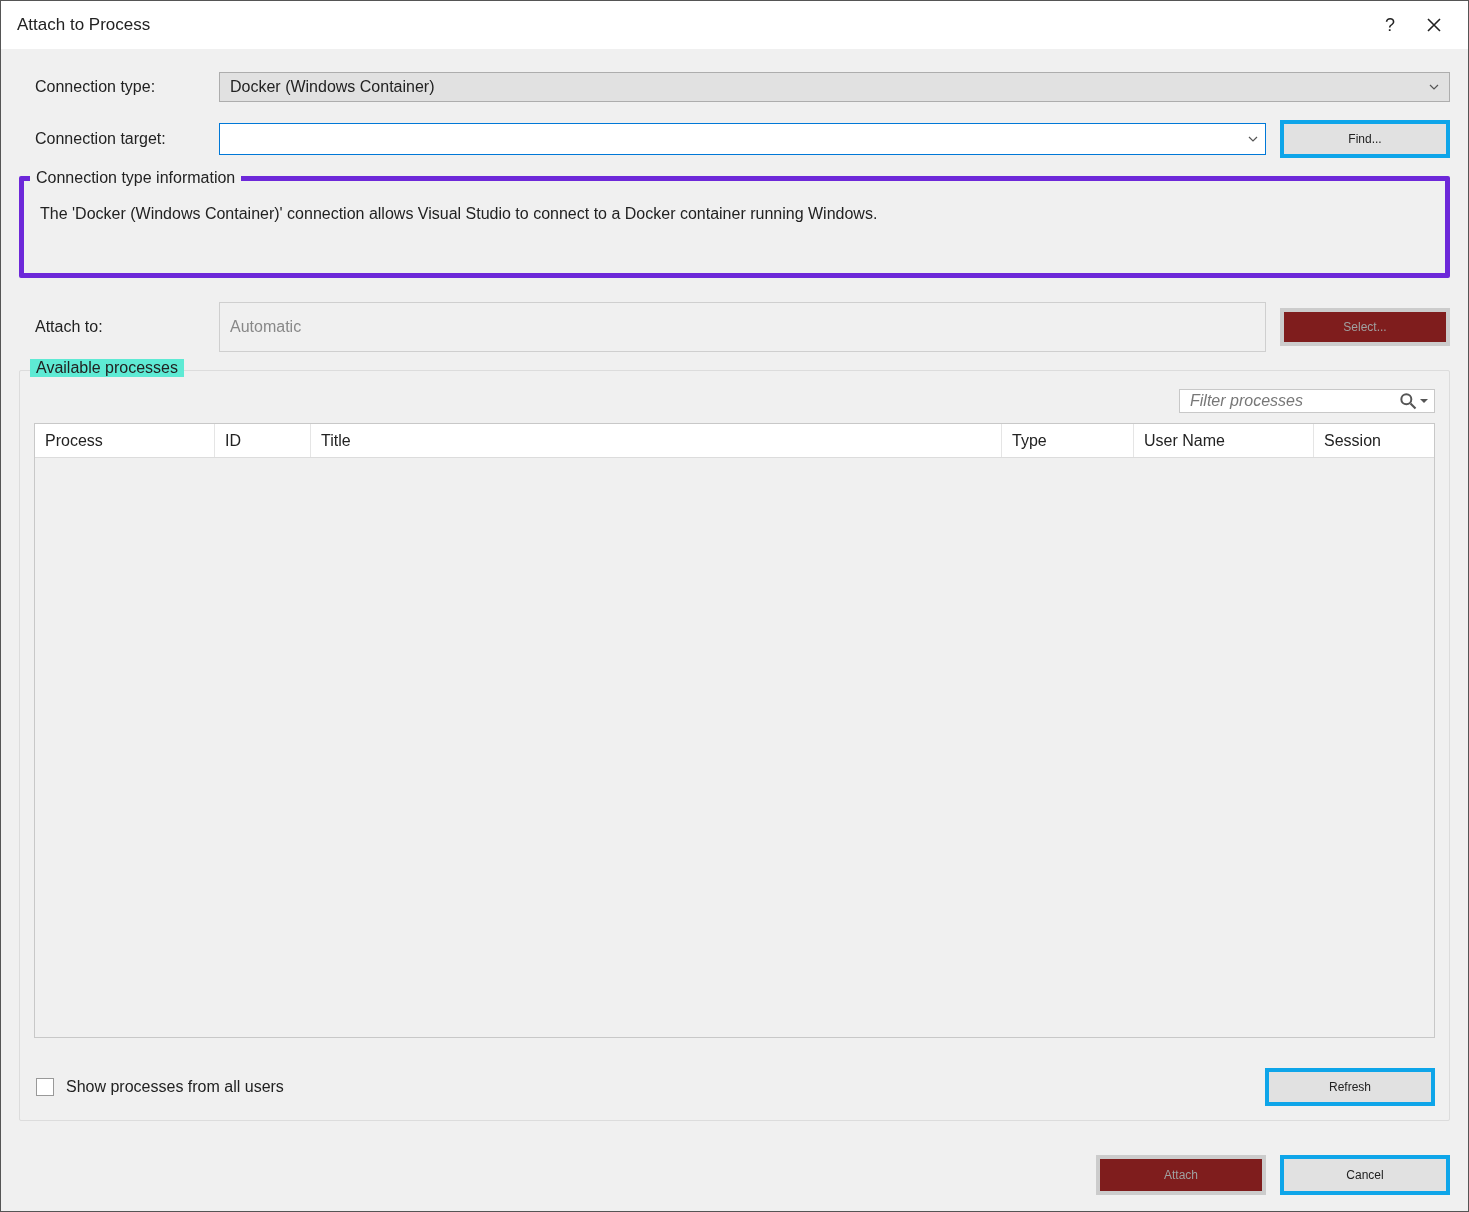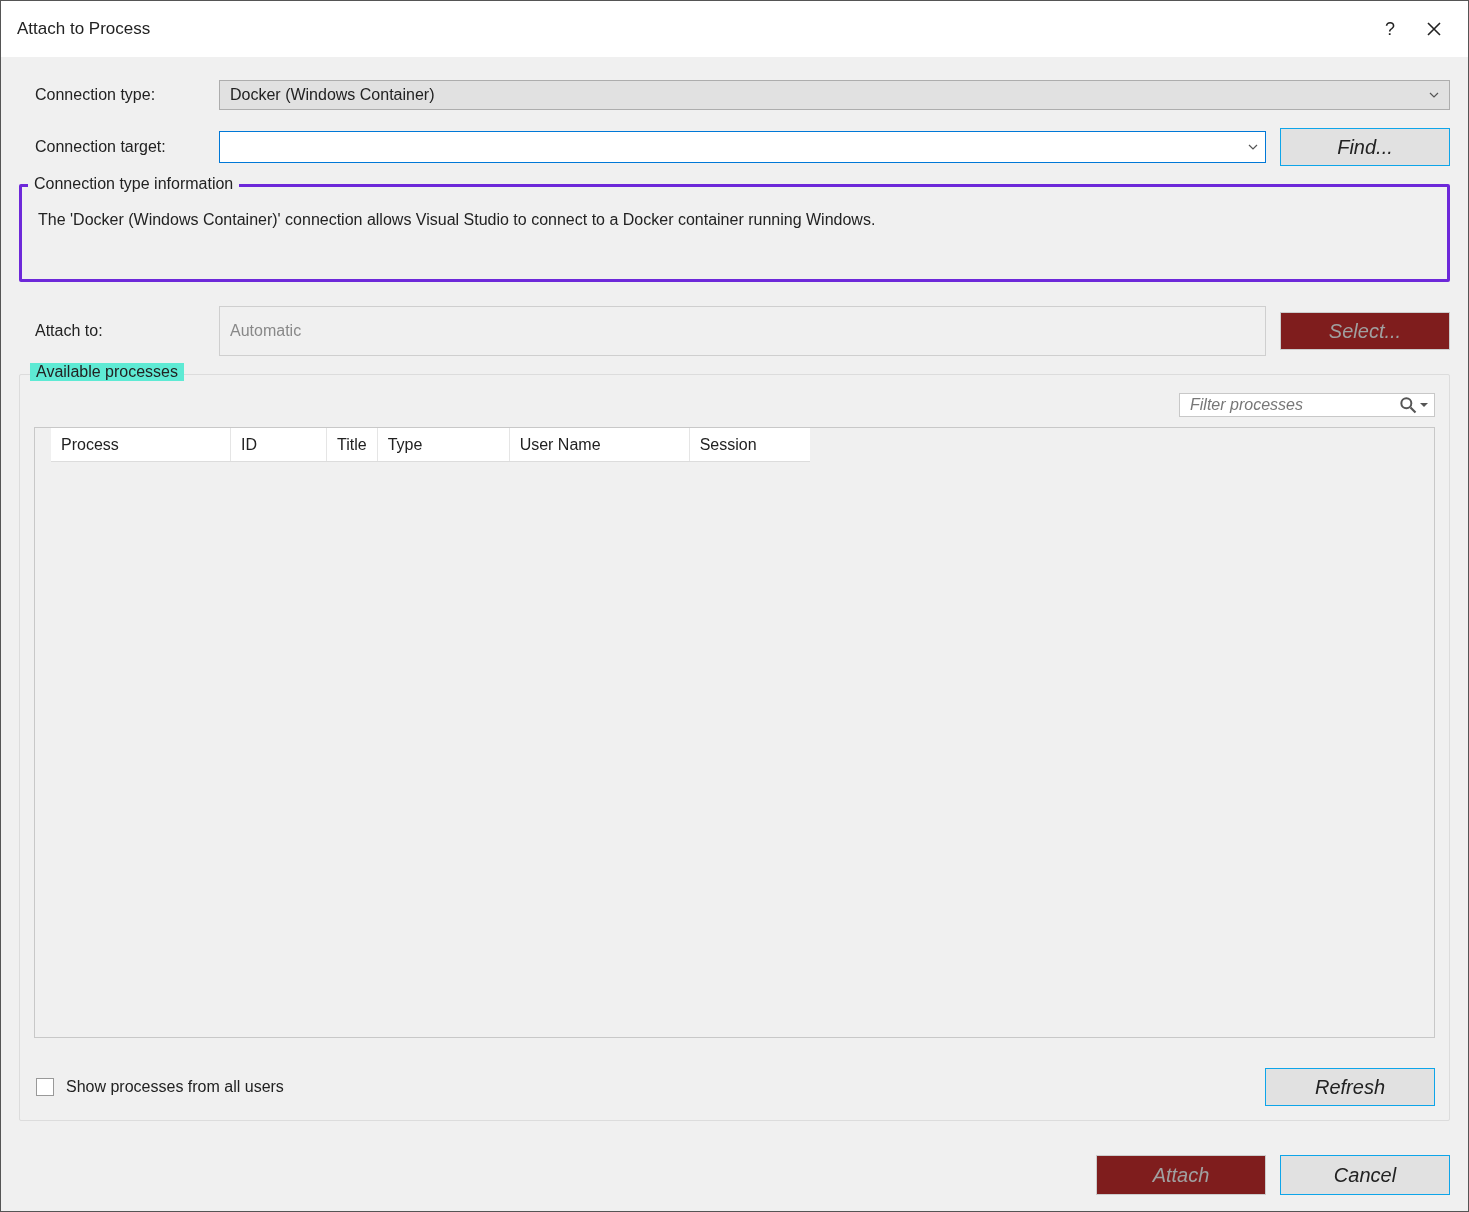--- a/index.html
+++ b/index.html
@@ -15,21 +15,21 @@
   width: 100%;
   height: 100%;
   border: 1px solid #555;
   background: #fff;
   display: flex;
   flex-direction: column;
 }
 .titlebar {
   display: flex;
   align-items: center;
-  height: 56px;
+  height: 48px;
   padding: 0 12px 0 16px;
   background: #fff;
 }
 .titlebar .title { font-size: 17px; color: #222; }
 .titlebar .spacer { flex: 1; }
 .titlebar .help-btn, .titlebar .close-btn {
   width: 44px; height: 40px;
   display: flex; align-items: center; justify-content: center;
   color: #222; cursor: pointer;
 }
@@ -86,40 +86,39 @@
   height: 100%;
   background: transparent;
 }
 .combo-input .combo-chev {
   width: 24px; height: 100%;
   display: flex; align-items: center; justify-content: center;
   cursor: pointer;
 }
 .btn {
   background: #e1e1e1;
-  border: 1px solid #0ea5e9;
+  border: 4px solid #0ea5e9;
   height: 38px;
   min-width: 170px;
   display: flex;
   align-items: center;
   justify-content: center;
-  font-size: 20px;
-  color: #222;
-  cursor: pointer;
-  font-style: italic;
+  font-size: 12px;
+  color: #222;
+  cursor: pointer;
 }
 .btn.disabled {
   background: #7f1d1d;
   border-color: #ccc;
   color: #a0a0a0;
   cursor: default;
 }
 .info-group {
   margin: 0 0 24px 0;
-  border: 3px solid #6d28d9;
+  border: 5px solid #6d28d9;
   border-radius: 2px;
   background: #f0f0f0;
   position: relative;
   padding: 24px 14px 50px 14px;
 }
 .info-group .legend {
   position: absolute;
   top: -12px;
   left: 6px;
   background: #f0f0f0;
@@ -194,22 +193,21 @@
   width: 16px; height: 16px;
   display: flex; align-items: center; justify-content: center;
   margin-left: 2px;
   cursor: pointer;
 }
 .table {
   flex: 1;
   border: 1px solid #c8c8c8;
   background: #f0f0f0;
   display: flex;
-  flex-direction: row;
-  padding-left: 16px;
+  flex-direction: column;
 }
 .table-header {
   display: flex;
   background: #fff;
   border-bottom: 1px solid #dcdcdc;
   height: 34px;
 }
 .th {
   display: flex;
   align-items: center;

